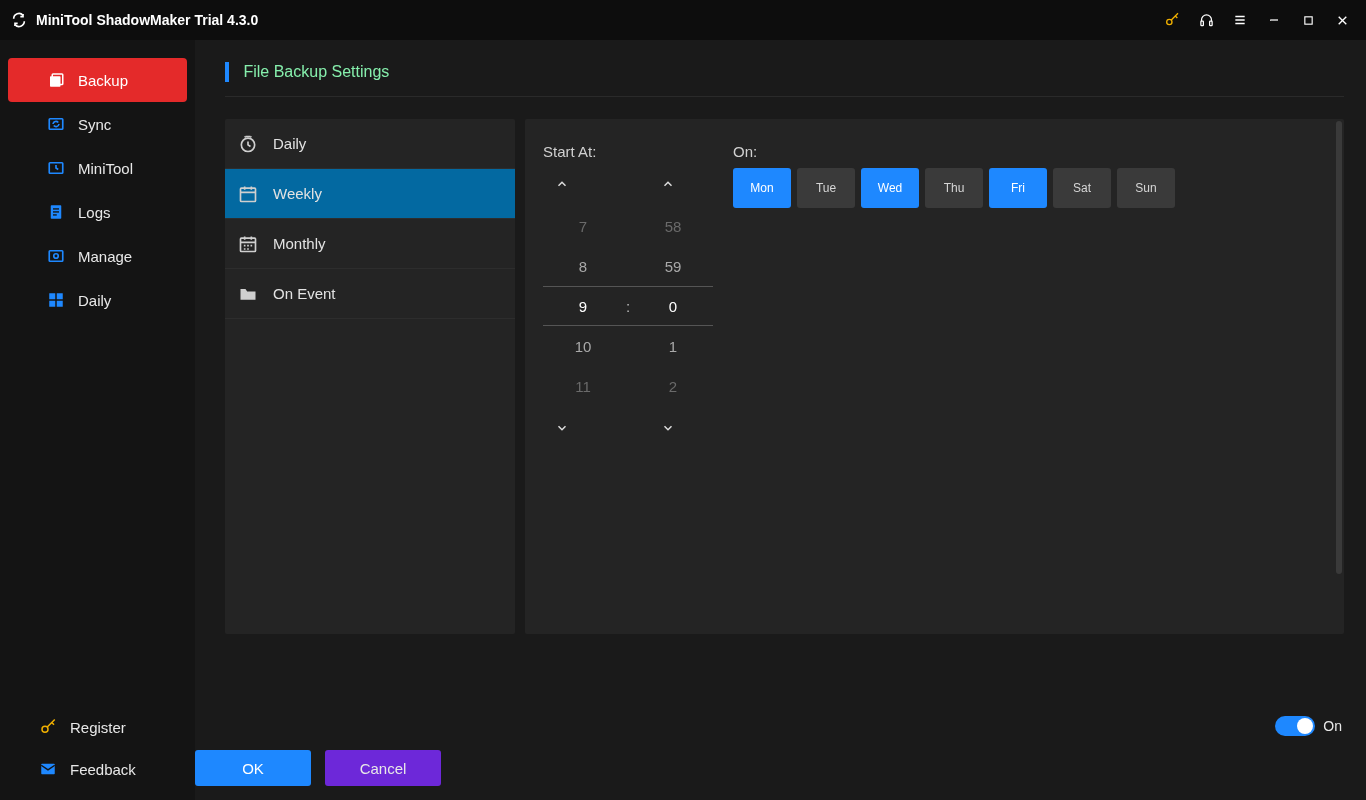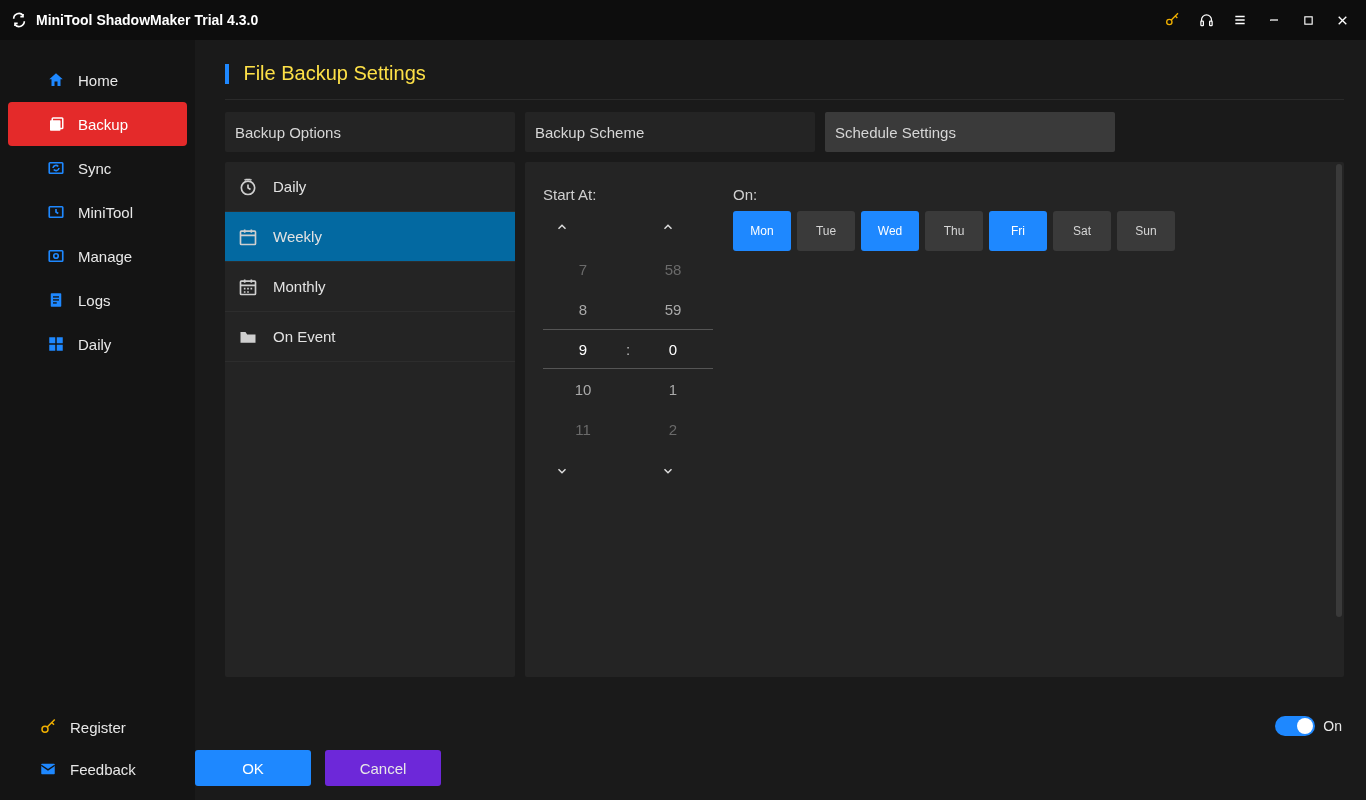--- a/index.html
+++ b/index.html
@@ -22,21 +22,21 @@
   .nav-item.active .nav-icon { color:#fff; }
   .sidebar .grow { flex:1; }
   .bottom-item { display:flex; align-items:center; height:42px; padding-left:38px; color:#e8e8e8; font-size:15px; cursor:pointer; }
   .bottom-item .nav-icon { width:20px; height:20px; margin-right:12px; display:flex; align-items:center; justify-content:center; }
   .bottom-item.register .nav-icon { color:#f0b000; }
   .bottom-item.feedback .nav-icon { color:#1e88ff; }
   
   .main { flex:1; background:#1a1a1a; position:relative; display:flex; flex-direction:column; min-width:0;}
   .page-header { padding:22px 0 14px 30px; }
   .page-header .bar { display:inline-block; width:4px; height:20px; background:#1e88ff; vertical-align:middle; margin-right:10px; }
-  .page-header .page-title { display:inline; font-size:20px; color:#fde047; vertical-align:middle; }
+  .page-header .page-title { display:inline; font-size:16px; color:#86efac; vertical-align:middle; }
   .header-rule { height:1px; background:#2a2a2a; margin:0 22px 12px 30px; }
   
   .tabs-row { display:flex; gap:10px; padding:0 22px 0 30px; }
   .opt-tab { flex: 0 0 290px; height:40px; background:#242424; color:#d6d6d6; display:flex; align-items:center; padding-left:10px; font-size:15px; cursor:pointer; border-radius:2px;}
   .opt-tab.active { background:#3a3a3a; }
   
   .content-row { display:flex; gap:10px; padding:10px 22px 0 30px; flex:1; min-height:0; }
   .freq-panel { width:290px; background:#242424; display:flex; flex-direction:column; border-radius:2px; overflow:hidden; height:515px;}
   .freq-item { height:50px; display:flex; align-items:center; padding-left:12px; color:#e2e2e2; font-size:15px; cursor:pointer; border-bottom:1px solid #2d2d2d;}
   .freq-item .freq-icon { width:22px; height:22px; margin-right:14px; color:#cfcfcf; display:flex; align-items:center; justify-content:center;}
@@ -117,28 +117,20 @@
     <span class="winbtn">
       <svg width="13" height="13" viewBox="0 0 24 24" stroke="#fff" stroke-width="2.5">
           <path d="M5 5l14 14M19 5L5 19"></path>
         </svg>
     </span>
   </div>
 
   <div class="body">
 
     <div class="sidebar">
-      <div class="nav-item">
-        <span class="nav-icon">
-            <svg width="18" height="18" viewBox="0 0 24 24" fill="currentColor">
-              <path d="M12 3l9 8h-3v9h-4v-6h-4v6H6v-9H3z"></path>
-            </svg>
-          </span>
-        <span>Home</span>
-      </div>
       <div class="nav-item active">
         <span class="nav-icon">
             <svg width="18" height="18" viewBox="0 0 24 24" fill="currentColor">
               <rect x="4" y="7" width="14" height="14" rx="1"></rect>
               <rect x="7" y="4" width="14" height="14" rx="1" fill="none" stroke="currentColor" stroke-width="2"></rect>
             </svg>
           </span>
         <span>Backup</span>
       </div>
       <div class="nav-item">
@@ -151,43 +143,43 @@
         <span>Sync</span>
       </div>
       <div class="nav-item">
         <span class="nav-icon">
             <svg width="18" height="18" viewBox="0 0 24 24" fill="none" stroke="currentColor" stroke-width="2.2">
               <rect x="3" y="5" width="18" height="14" rx="1"></rect>
               <path d="M12 8v4l3 2"></path>
             </svg>
           </span>
         <span>MiniTool</span>
-      </div>
-      <div class="nav-item">
-        <span class="nav-icon">
-            <svg width="18" height="18" viewBox="0 0 24 24" fill="none" stroke="currentColor" stroke-width="2.2">
-              <rect x="3" y="5" width="18" height="14" rx="1"></rect>
-              <circle cx="12" cy="12" r="3"></circle>
-            </svg>
-          </span>
-        <span>Manage</span>
       </div>
       <div class="nav-item">
         <span class="nav-icon">
             <svg width="18" height="18" viewBox="0 0 24 24" fill="currentColor">
               <rect x="5" y="3" width="14" height="18" rx="1"></rect>
               <rect x="8" y="7" width="8" height="1.8" fill="#141414"></rect>
               <rect x="8" y="11" width="8" height="1.8" fill="#141414"></rect>
               <rect x="8" y="15" width="5" height="1.8" fill="#141414"></rect>
             </svg>
           </span>
         <span>Logs</span>
       </div>
       <div class="nav-item">
         <span class="nav-icon">
+            <svg width="18" height="18" viewBox="0 0 24 24" fill="none" stroke="currentColor" stroke-width="2.2">
+              <rect x="3" y="5" width="18" height="14" rx="1"></rect>
+              <circle cx="12" cy="12" r="3"></circle>
+            </svg>
+          </span>
+        <span>Manage</span>
+      </div>
+      <div class="nav-item">
+        <span class="nav-icon">
             <svg width="18" height="18" viewBox="0 0 24 24" fill="currentColor">
               <rect x="3" y="3" width="8" height="8"></rect>
               <rect x="13" y="3" width="8" height="8"></rect>
               <rect x="3" y="13" width="8" height="8"></rect>
               <rect x="13" y="13" width="8" height="8"></rect>
             </svg>
           </span>
         <span>Daily</span>
       </div>
       <div class="grow"></div>
@@ -212,31 +204,20 @@
       <div style="height:10px"></div>
     </div>
 
     <div class="main">
       <div class="page-header">
         <span class="bar"></span>
         <span class="page-title">File Backup Settings</span>
       </div>
       <div class="header-rule"></div>
 
-      <div class="tabs-row">
-        <div class="opt-tab">
-            <span>Backup Options</span>
-          </div>
-        <div class="opt-tab">
-            <span>Backup Scheme</span>
-          </div>
-        <div class="opt-tab active">
-            <span>Schedule Settings</span>
-          </div>
-      </div>
 
       <div class="content-row">
 
         <div class="freq-panel">
           <div class="freq-item">
             <span class="freq-icon">
                 <svg width="20" height="20" viewBox="0 0 24 24" fill="none" stroke="currentColor" stroke-width="2">
                   <circle cx="12" cy="13" r="8"></circle>
                   <path d="M12 9v4l3 2M9 3h6M9 3c-1 1-1 1-1 1M15 3c1 1 1 1 1 1"></path>
                 </svg>

